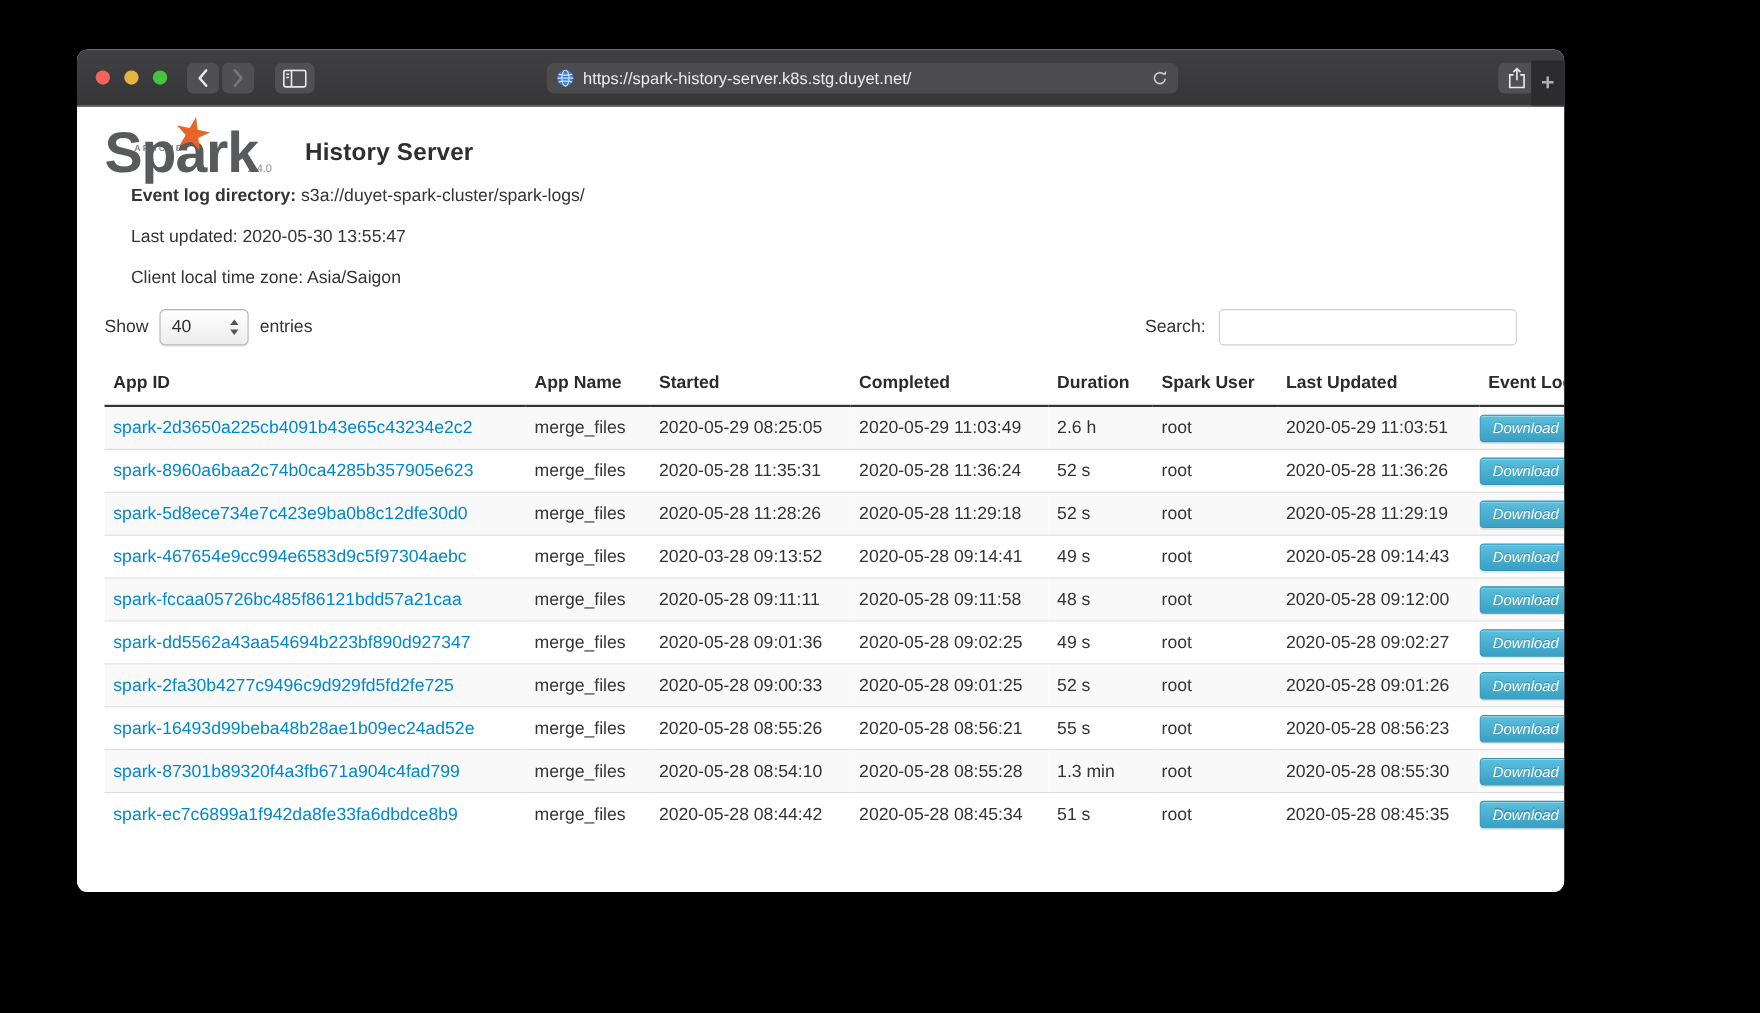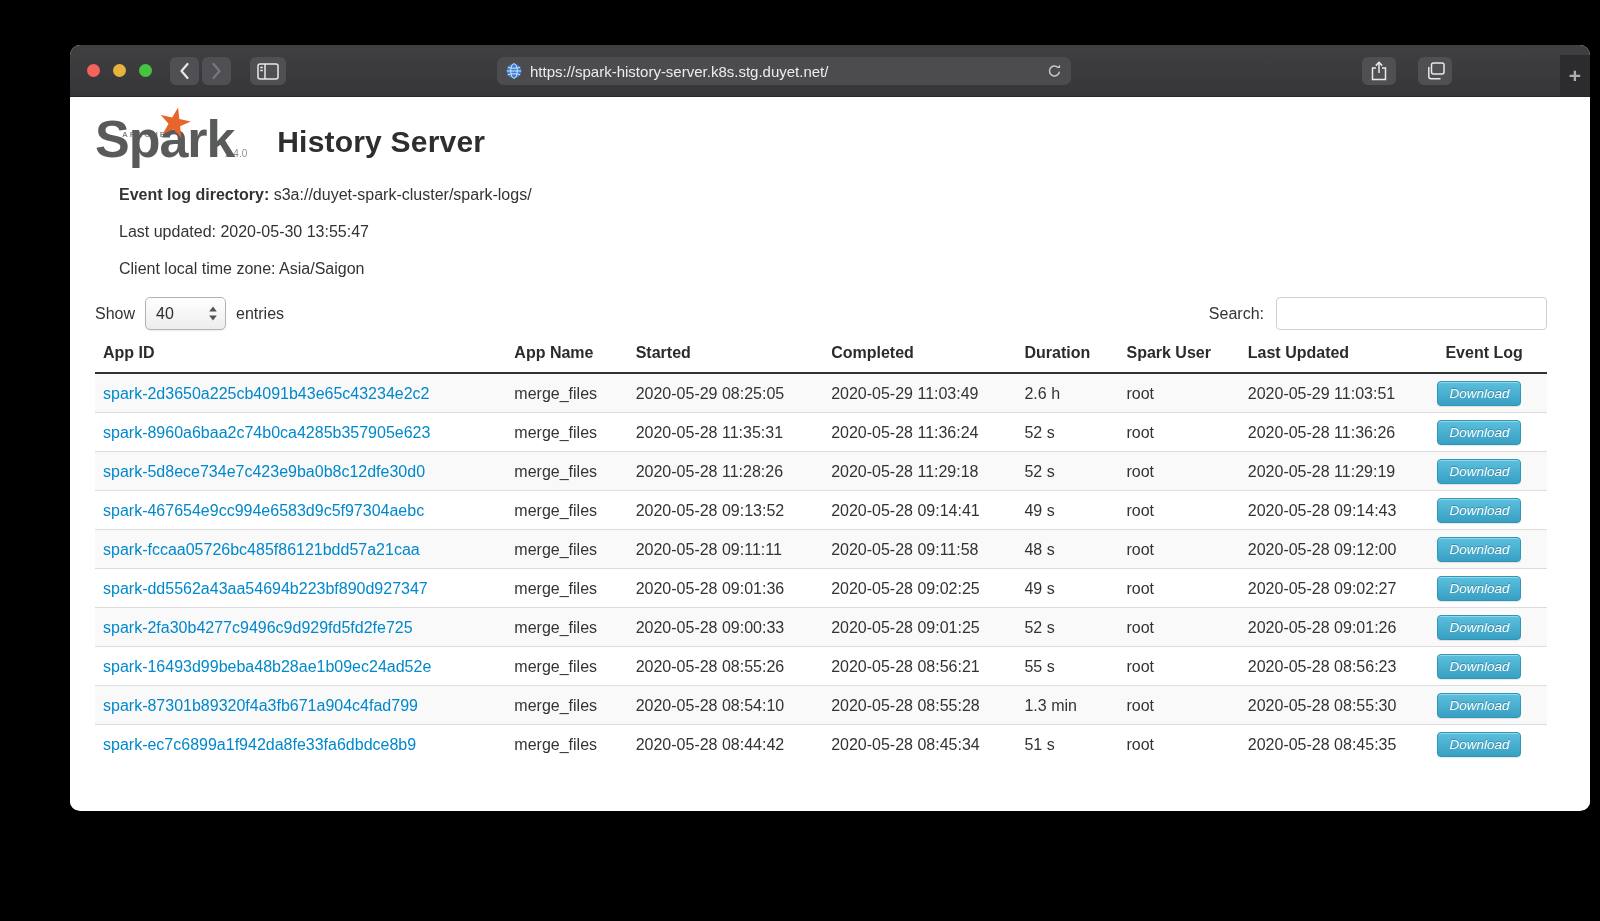--- a/index.html
+++ b/index.html
@@ -1,19 +1,19 @@
 <!DOCTYPE html>
 <html><head>
 <meta charset="utf-8">
 <style>
   * { margin:0; padding:0; box-sizing:border-box; }
   html,body { width:1600px; height:921px; background:#000; font-family:"Liberation Sans","DejaVu Sans",sans-serif; }
 
   .window {
-    position:absolute; left:70px; top:45px; width:1520px; height:766px;
+    position:absolute; left:70px; top:45px; width:1352px; height:766px;
     border-radius:10px; overflow:hidden; background:#fff;
     box-shadow:0 18px 50px rgba(0,0,0,.6);
   }
 
   
   .toolbar { position:relative; height:52px; background:linear-gradient(#404042,#363638); border-bottom:1px solid #262628; }
   .lights { position:absolute; left:17px; top:19px; display:flex; gap:13px; }
   .light { width:13px; height:13px; border-radius:50%; }
   .light.red    { background:#f4635c; }
   .light.yellow { background:#e6b33d; }
@@ -45,36 +45,36 @@
 
   
   .content { height:713px; background:#fff; padding:0 43px 0 25px; overflow:hidden; color:#333; }
 
   .brand-row { display:flex; align-items:flex-start; padding-top:12px; height:68px; }
   .logo { position:relative; width:128px; height:56px; }
   .logo .apache { position:absolute; top:21px; left:27px; font-size:8px; font-weight:bold; letter-spacing:2px; color:#8a8a8a; }
   .logo .word { position:absolute; left:0; bottom:0; font-size:52px; font-weight:bold; color:#595a5c; line-height:1; letter-spacing:-1px; }
   .logo .star { position:absolute; top:-7px; left:62px; font-size:40px; color:#e7652b; transform:rotate(12deg); line-height:1; }
   .version { align-self:flex-end; margin-left:2px; margin-bottom:6px; font-size:10px; color:#8f8f8f; }
-  .page-title { margin-left:30px; margin-top:16px; font-size:30px; font-weight:bold; color:#2e2e2e; letter-spacing:.2px; }
-
-  .info-block { margin-left:24px; margin-top:20px; font-size:16px; }
+  .page-title { margin-left:30px; margin-top:16px; font-size:22px; font-weight:bold; color:#2e2e2e; letter-spacing:.2px; }
+
+  .info-block { margin-left:24px; margin-top:4px; font-size:16px; }
   .info-block p { line-height:19px; margin-bottom:18px; }
 
   .controls-row { display:flex; align-items:center; margin-top:19px; font-size:16px; }
   .select {
     margin:0 10px; width:81px; height:33px; border:1px solid #b3b3b3; border-radius:5px;
     background:linear-gradient(#ffffff,#ededed); box-shadow:0 1px 1px rgba(0,0,0,.08);
     display:flex; align-items:center; padding:0 7px 0 10px; color:#2e2e2e;
   }
   .select .spin { margin-left:auto; display:flex; }
   .search-label { margin-left:auto; margin-right:12px; }
   .search-input { width:271px; height:33px; border:1px solid #cfcfcf; border-radius:4px; outline:none; font-size:15px; padding:0 8px; }
 
-  table { width:100%; border-collapse:collapse; margin-top:8px; table-layout:fixed; font-size:16px; }
+  table { width:100%; border-collapse:collapse; margin-top:20px; table-layout:fixed; font-size:16px; }
   th { text-align:left; font-weight:bold; color:#2b2b2b; padding:6px 8px 10px 8px; border-bottom:2px solid #333; white-space:nowrap; }
   td { padding:9px 8px; border-top:1px solid #ddd; white-space:nowrap; overflow:hidden; line-height:19px; }
   tbody tr:first-child td { border-top:none; }
   tbody tr:nth-child(odd) { background:#f9f9f9; }
   td a { color:#0088cc; text-decoration:none; }
   td.cell-btn { padding:7px 0 6px 0; }
 
   .btn-download {
     font-family:"Liberation Sans","DejaVu Sans",sans-serif;
     display:inline-block; padding:4px 11px; font-size:13.5px; color:#fff;
@@ -247,21 +247,21 @@
             <td>2020-05-28 11:28:26</td>
             <td>2020-05-28 11:29:18</td>
             <td>52 s</td>
             <td>root</td>
             <td>2020-05-28 11:29:19</td>
             <td class="cell-btn"><button class="btn-download">Download</button></td>
           </tr>
           <tr>
             <td><a href="#">spark-467654e9cc994e6583d9c5f97304aebc</a></td>
             <td>merge_files</td>
-            <td>2020-05-28 09:13:52</td>
+            <td>2020-03-28 09:13:52</td>
             <td>2020-05-28 09:14:41</td>
             <td>49 s</td>
             <td>root</td>
             <td>2020-05-28 09:14:43</td>
             <td class="cell-btn"><button class="btn-download">Download</button></td>
           </tr>
           <tr>
             <td><a href="#">spark-fccaa05726bc485f86121bdd57a21caa</a></td>
             <td>merge_files</td>
             <td>2020-05-28 09:11:11</td>

